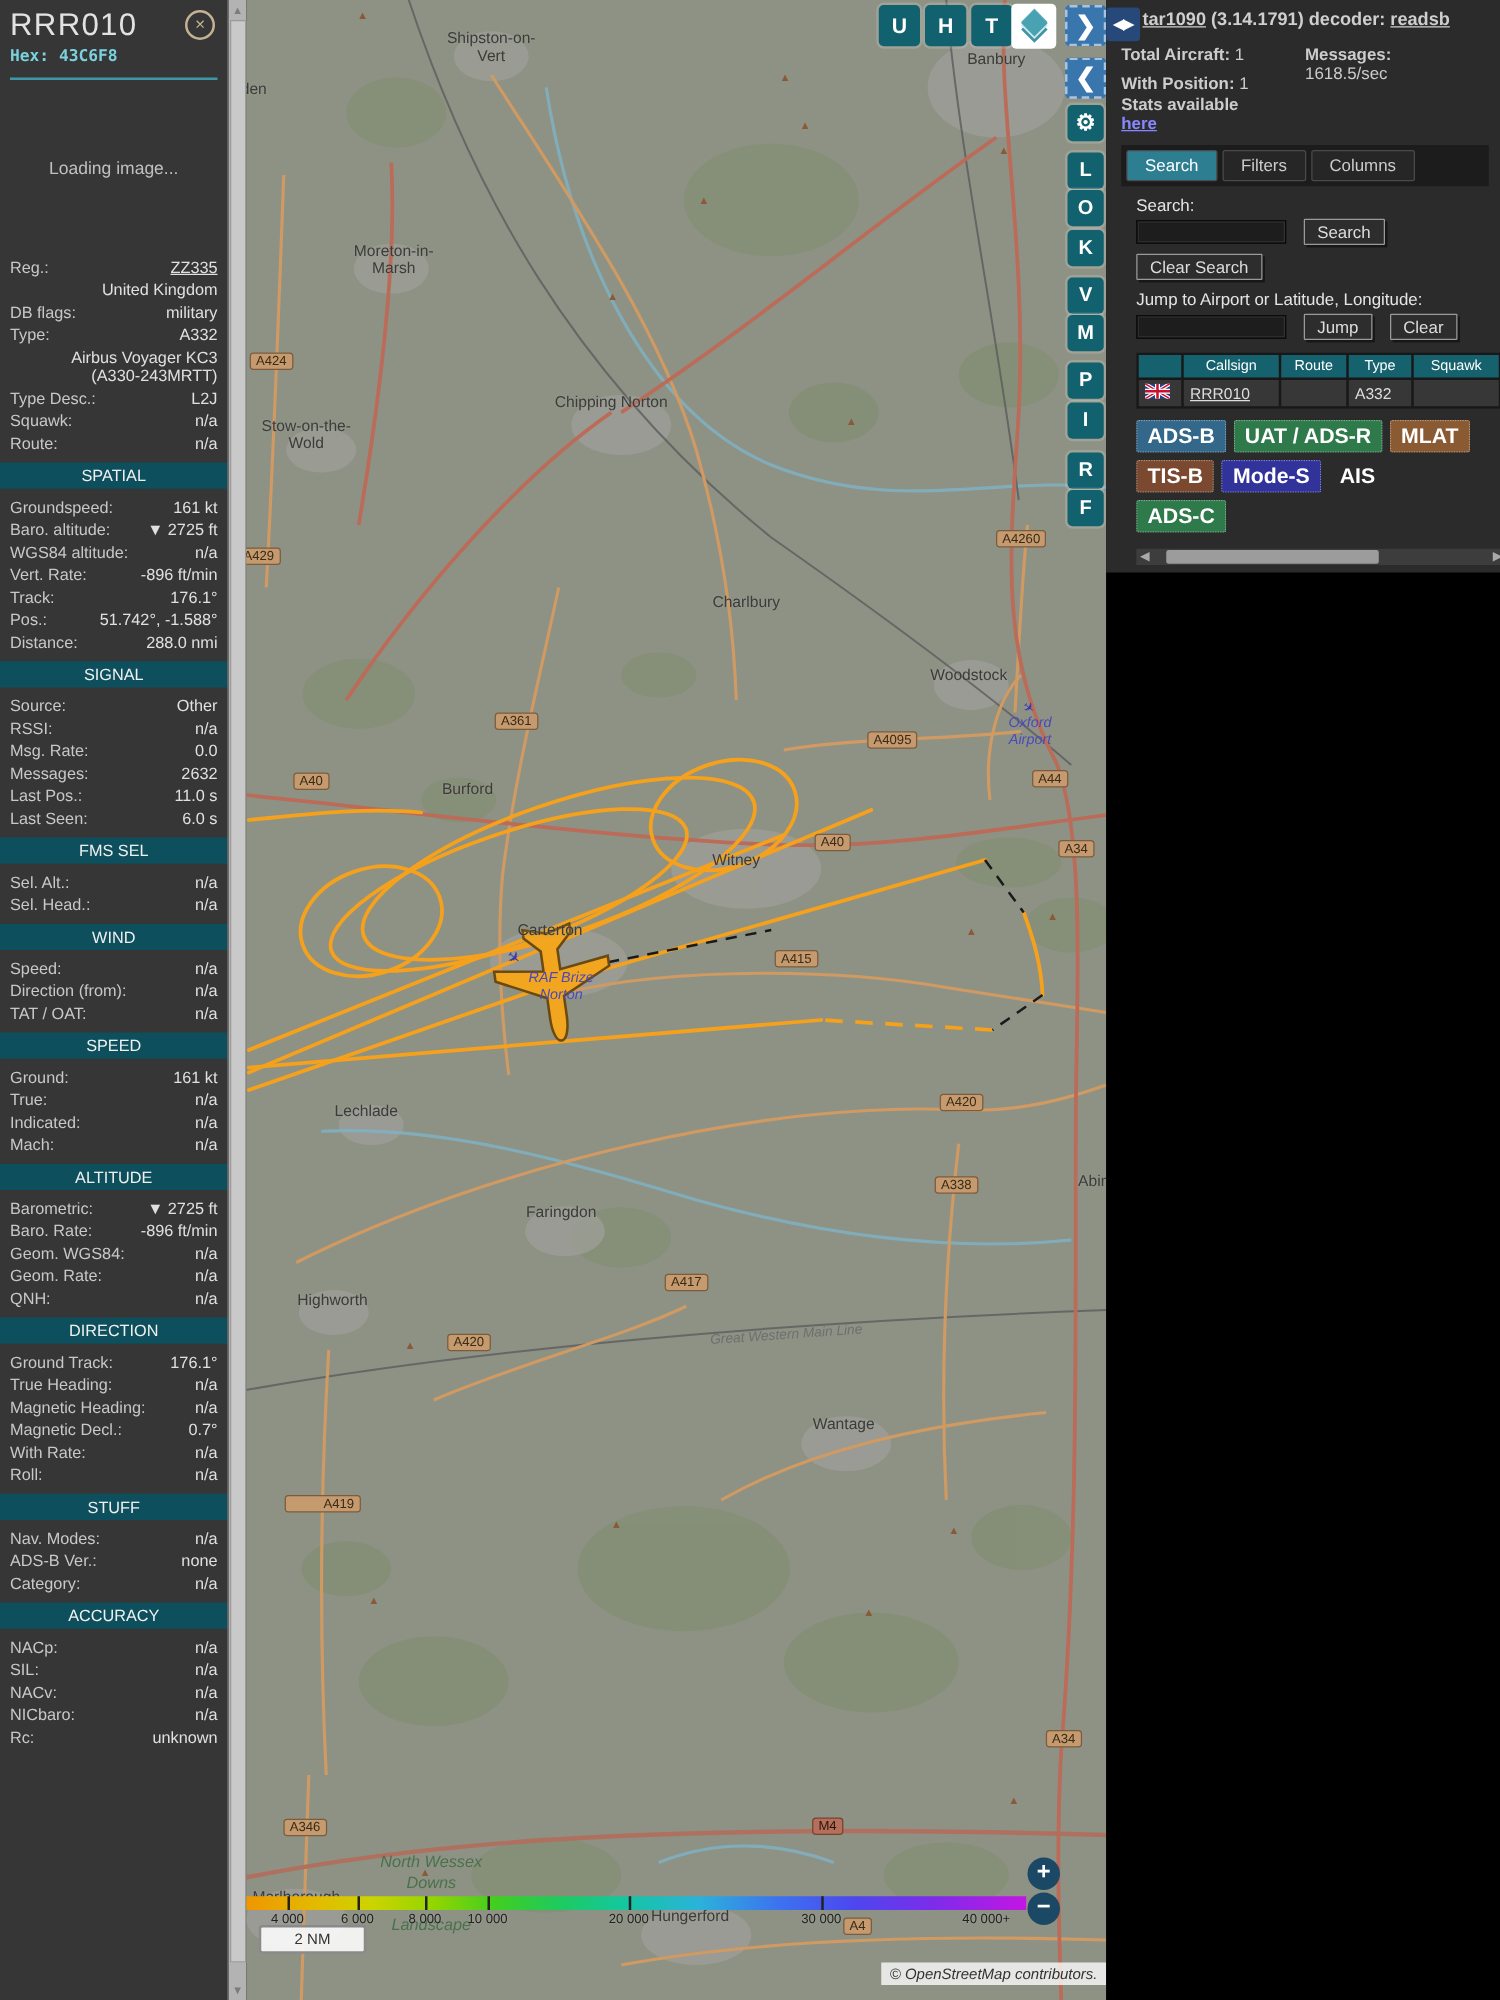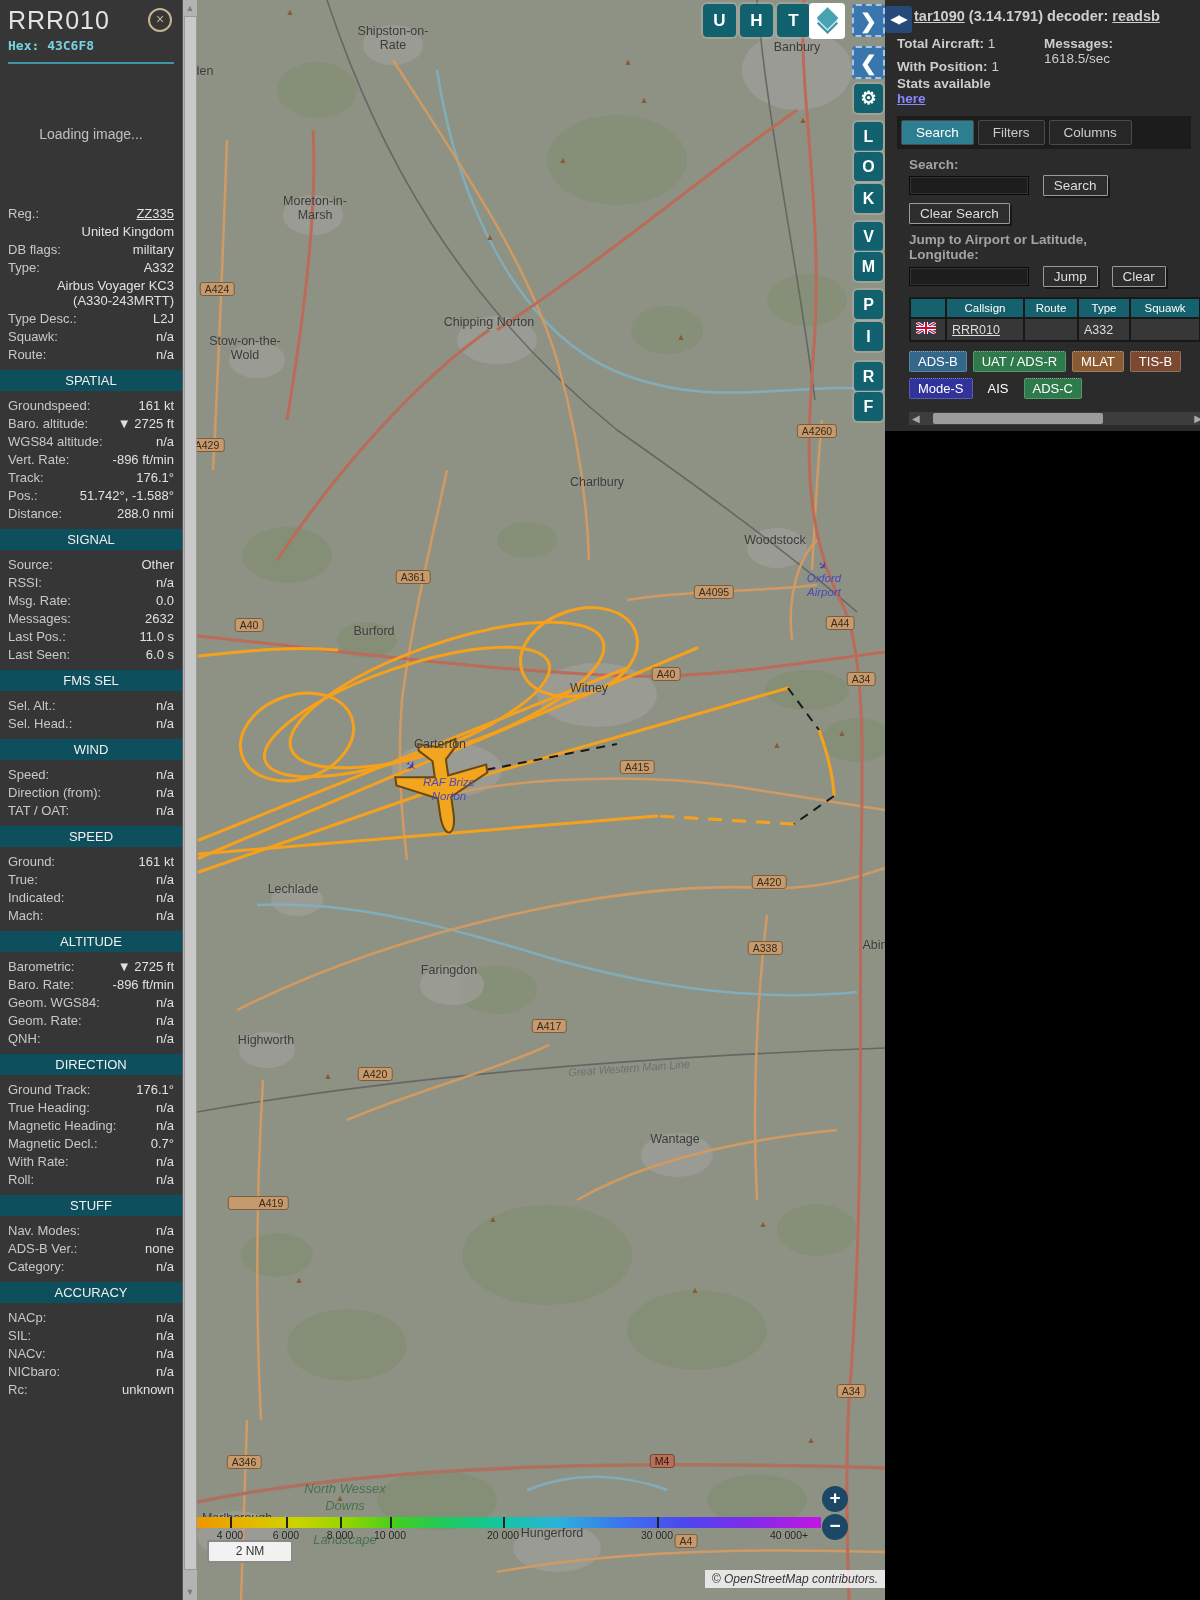--- a/index.html
+++ b/index.html
@@ -56,28 +56,28 @@
   #rp-stats .col{width:50%;}
   .b{font-weight:bold;}
   #here-link{color:#8787ff;text-decoration:underline;font-weight:bold;cursor:pointer;}
   #tabs{background:#1c1c1c;margin-top:10px;padding:4px;display:flex;gap:4px;}
   .tab{padding:4px 14px;font-size:13.5px;border:1px solid #4a4a4a;background:#262626;color:#ccc;cursor:pointer;border-radius:2px;}
   .tab.active{background:#2e7e92;color:#fff;}
   #search-area{padding:8px 10px 6px 12px;font-size:13.5px;}
   .inp{width:110px;height:17px;background:#1d1d1d;border:1px solid #0a0a0a;box-shadow:inset 0 0 0 1px #333;vertical-align:middle;color:#ddd;padding:0 4px;font-size:12px;}
   .pbtn{display:inline-block;background:#2d2d2d;border:1px solid #9a9a9a;border-radius:1px;box-shadow:2px 2px 0 rgba(0,0,0,.45);color:#ddd;font-size:13.5px;padding:2px 10px;margin-left:10px;cursor:pointer;vertical-align:middle;}
   .pbtn.nml{margin-left:0;}
-  .blab{font-weight:bold;color:#a3a3a3;}
+  .blab{font-weight:normal;color:#e5e5e5;}
   #tablewrap{margin:4px 0 0 12px;width:296px;overflow:hidden;}
   table.ac{border-collapse:separate;border-spacing:2px;background:#181818;}
   table.ac th{background:#15616d;color:#fff;font-size:11.5px;font-weight:normal;padding:3px 5px;white-space:nowrap;}
   table.ac td{background:#373737;color:#ddd;font-size:12.5px;padding:2px 5px;white-space:nowrap;height:17px;}
   td.cs{ text-decoration:underline;}
   #filters{padding:6px 0 4px 12px;}
-  .filt{display:inline-block;margin:3px 6px 3px 0;padding:2px 8px;font-size:13px;color:#fff;border:1px dotted rgba(255,255,255,.4);border-radius:2px;cursor:pointer;}
+  .filt{display:inline-block;margin:3px 6px 3px 0;padding:2px 8px;font-size:17px;color:#fff;border:1px dotted rgba(255,255,255,.4);border-radius:2px;cursor:pointer;font-weight:bold;}
   #hscroll{margin:6px 0 0 12px;width:296px;height:13px;background:#3d3d3d;position:relative;}
   #hscroll .thumb{position:absolute;left:24px;top:1px;width:170px;height:11px;background:#9c9c9c;border-radius:2px;}
   #hscroll .harr{position:absolute;top:0;color:#aaa;font-size:10px;line-height:13px;}
   #rp-black{flex:1;background:#000;margin-top:6px;}
 
   svg text{font-family:"Liberation Sans",sans-serif;}
 </style>
 </head>
 <body>
 
@@ -413,21 +413,21 @@
       <g transform="translate(246,787) rotate(172) scale(1.35)">
         <path d="M0,-34 C3,-34 5,-28 5,-20 L5,-8 L34,6 L34,12 L5,8 L5,20 L14,29 L14,34 L0,30 L-14,34 L-14,29 L-5,20 L-5,8 L-34,12 L-34,6 L-5,-8 L-5,-20 C-5,-28 -3,-34 0,-34 Z" fill="#f2a51f" stroke="#6b4a10" stroke-width="1.5"></path>
       </g>
 
       <text x="207" y="766" font-size="13" fill="#3a3ab0" transform="rotate(40 207 766)">✈</text>
       <text x="620" y="566" font-size="11" fill="#3a3ab0" transform="rotate(40 620 566)">✈</text>
     </svg>
 
     <div id="map-labels">
         <div class="town" style="left: 196px; top: 38px;">Shipston-on-
-Rate</div>
+Vert</div>
         <div class="town" style="left: 600px; top: 47px;">Banbury</div>
         <div class="town" style="left: 6px; top: 71px;">den</div>
         <div class="town" style="left: 118px; top: 208px;">Moreton-in-
 Marsh</div>
         <div class="town" style="left: 292px; top: 322px;">Chipping Norton</div>
         <div class="town" style="left: 48px; top: 348px;">Stow-on-the-
 Wold</div>
         <div class="town" style="left: 400px; top: 482px;">Charlbury</div>
         <div class="town" style="left: 578px; top: 540px;">Woodstock</div>
         <div class="town" style="left: 177px; top: 631px;">Burford</div>

